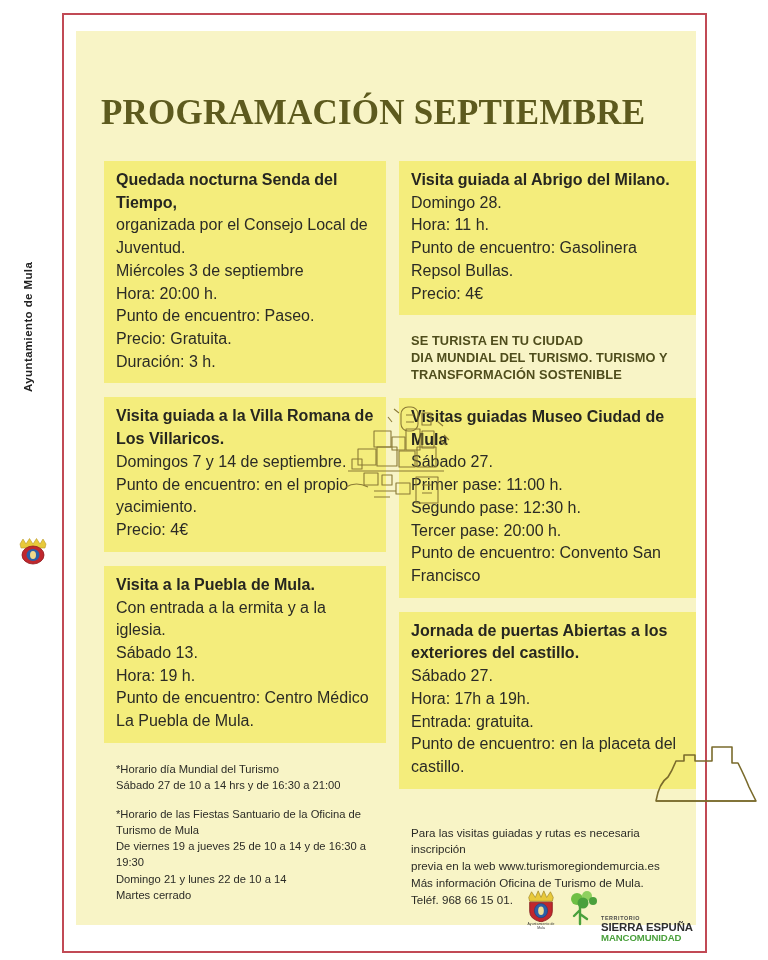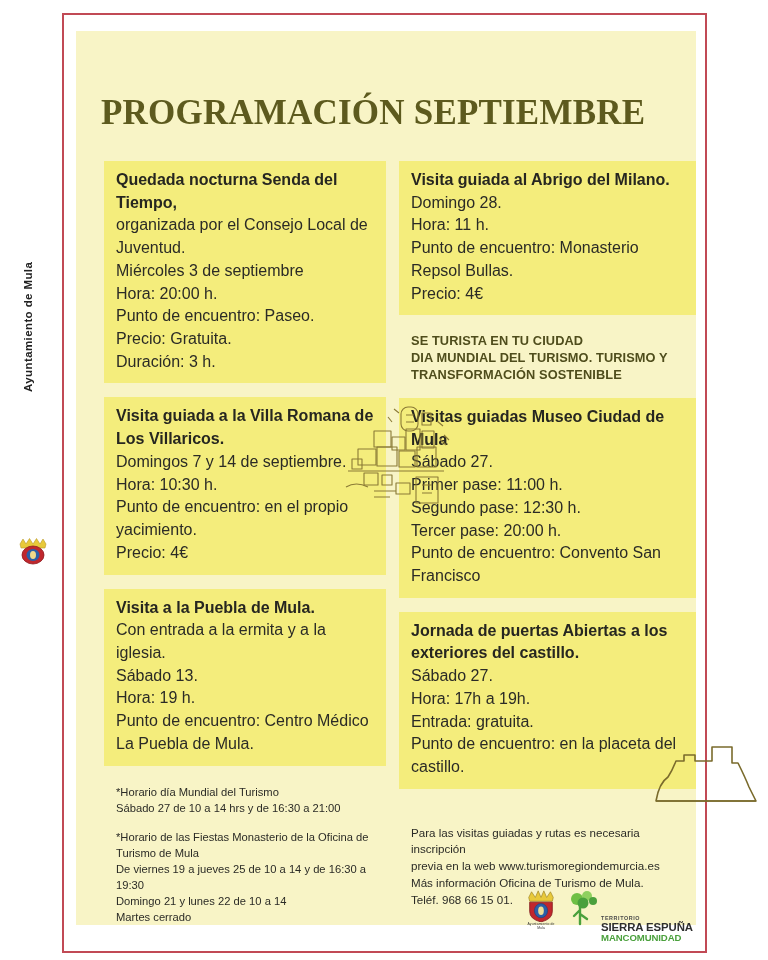--- a/index.html
+++ b/index.html
@@ -256,52 +256,51 @@
           <p>Hora: 20:00 h.</p>
           <p>Punto de encuentro: Paseo.</p>
           <p>Precio: Gratuita.</p>
           <p>Duración: 3 h.</p>
         </div>
 
 
         <div class="card">
           <p class="hd">Visita guiada a la Villa Romana de Los Villaricos.</p>
           <p>Domingos 7 y 14  de septiembre.</p>
-          <p>Hora: 10:30 h.</p>
           <p>Punto de encuentro: en el propio yacimiento.</p>
           <p>Precio: 4€</p>
         </div>
 
         <div class="card">
           <p class="hd">Visita a la Puebla de Mula.</p>
           <p>Con entrada a la ermita y a la iglesia.</p>
           <p>Sábado 13.</p>
           <p>Hora: 19 h.</p>
           <p>Punto de encuentro: Centro Médico La Puebla de Mula.</p>
         </div>
 
         <div class="notes">
           <p>*Horario día Mundial del Turismo</p>
           <p>Sábado 27 de 10 a 14 hrs y de 16:30 a 21:00</p>
           <div class="gap"></div>
-          <p>*Horario de las Fiestas Monasterio de la Oficina de Turismo de Mula</p>
+          <p>*Horario de las Fiestas Santuario de la Oficina de Turismo de Mula</p>
           <p>De viernes 19 a jueves 25 de 10 a 14 y de 16:30 a 19:30</p>
           <p>Domingo 21 y lunes 22 de 10 a 14</p>
           <p>Martes cerrado</p>
         </div>
       </div>
 
       <div class="col col-right">
 
 
         <div class="card">
           <p class="hd">Visita guiada al Abrigo del Milano.</p>
           <p>Domingo  28.</p>
           <p>Hora: 11 h.</p>
-          <p>Punto de encuentro: Monasterio Repsol Bullas.</p>
+          <p>Punto de encuentro: Gasolinera Repsol Bullas.</p>
           <p>Precio: 4€</p>
         </div>
 
         <div class="band">
           <p>SE TURISTA EN TU CIUDAD</p>
           <p>DIA MUNDIAL DEL TURISMO. TURISMO Y</p>
           <p>TRANSFORMACIÓN SOSTENIBLE</p>
         </div>
 
         <div class="card">

